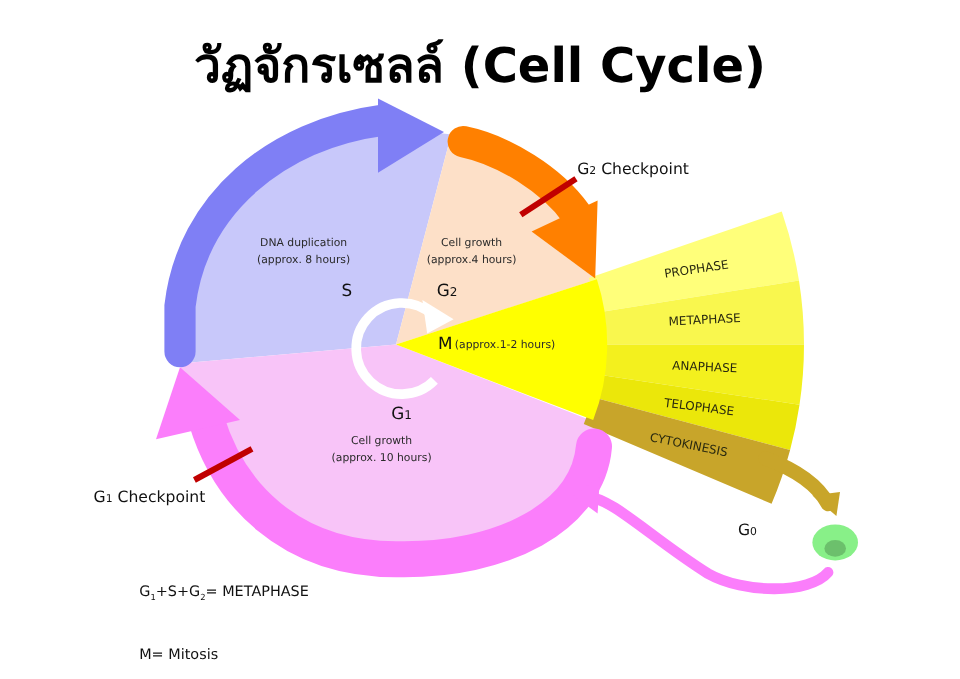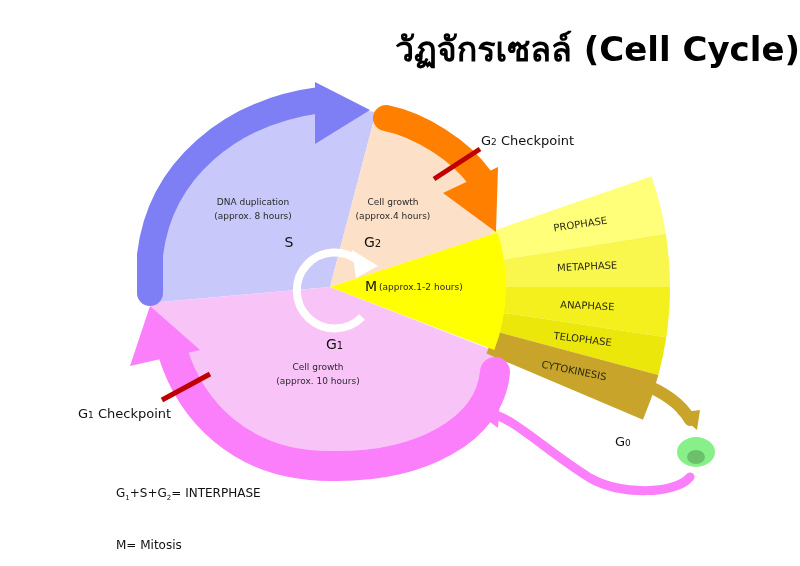--- a/index.html
+++ b/index.html
@@ -1,17 +1,17 @@
 <!DOCTYPE html>
 <html><head>
 <meta charset="utf-8">
 <style>
   html, body { margin: 0; padding: 0; background: #ffffff; }
   body { width: 800px; height: 566px; position: relative; overflow: hidden; font-family: "DejaVu Sans", sans-serif; }
-  #title { position: absolute; left: 0; top: 22px; width: 800px; text-align: right; font-size: 34px; font-weight: bold; color: #000; letter-spacing: 0px; font-family: "DejaVu Sans", sans-serif; }
+  #title { position: absolute; left: 0; top: 22px; width: 800px; text-align: center; font-size: 40px; font-weight: bold; color: #000; letter-spacing: 0px; font-family: "DejaVu Sans", sans-serif; }
   svg#diagram { position: absolute; left: 0; top: 0; }
   .lbl-small { font-family: "DejaVu Sans", sans-serif; font-size: 9px; fill: #2a2a2a; }
   .lbl-phase { font-family: "DejaVu Sans", sans-serif; font-size: 14px; fill: #111; }
   .lbl-check { font-family: "DejaVu Sans", sans-serif; font-size: 13px; fill: #111; }
   .lbl-mito { font-family: "DejaVu Sans", sans-serif; font-size: 10px; fill: #2a2a10; }
   .legend { position: absolute; left: 116px; font-size: 12px; color: #111; font-family: "DejaVu Sans", sans-serif; }
   .legend sub { font-size: 7px; }
 </style>
 </head>
 <body>
@@ -71,14 +71,14 @@
   <text class="lbl-phase" x="326" y="349"><tspan>G</tspan><tspan font-size="10">1</tspan></text>
   <text class="lbl-small" x="318" y="370" text-anchor="middle">Cell growth</text>
   <text class="lbl-small" x="318" y="384" text-anchor="middle">(approx. 10 hours)</text>
 
   <text class="lbl-check" x="481" y="145"><tspan>G</tspan><tspan font-size="9">2</tspan><tspan> Checkpoint</tspan></text>
   <text class="lbl-check" x="78" y="418"><tspan>G</tspan><tspan font-size="9">1</tspan><tspan> Checkpoint</tspan></text>
 
   <text class="lbl-check" x="615" y="446"><tspan>G</tspan><tspan font-size="9">0</tspan></text>
 </svg>
 
-<div class="legend" style="top:486px;"><span>G</span><sub>1</sub><span>+S+G</span><sub>2</sub><span>= INTERPHASE</span></div>
+<div class="legend" style="top:486px;"><span>G</span><sub>1</sub><span>+S+G</span><sub>2</sub><span>= METAPHASE</span></div>
 <div class="legend" style="top:538px;">M= Mitosis</div>
 
 </body></html>

